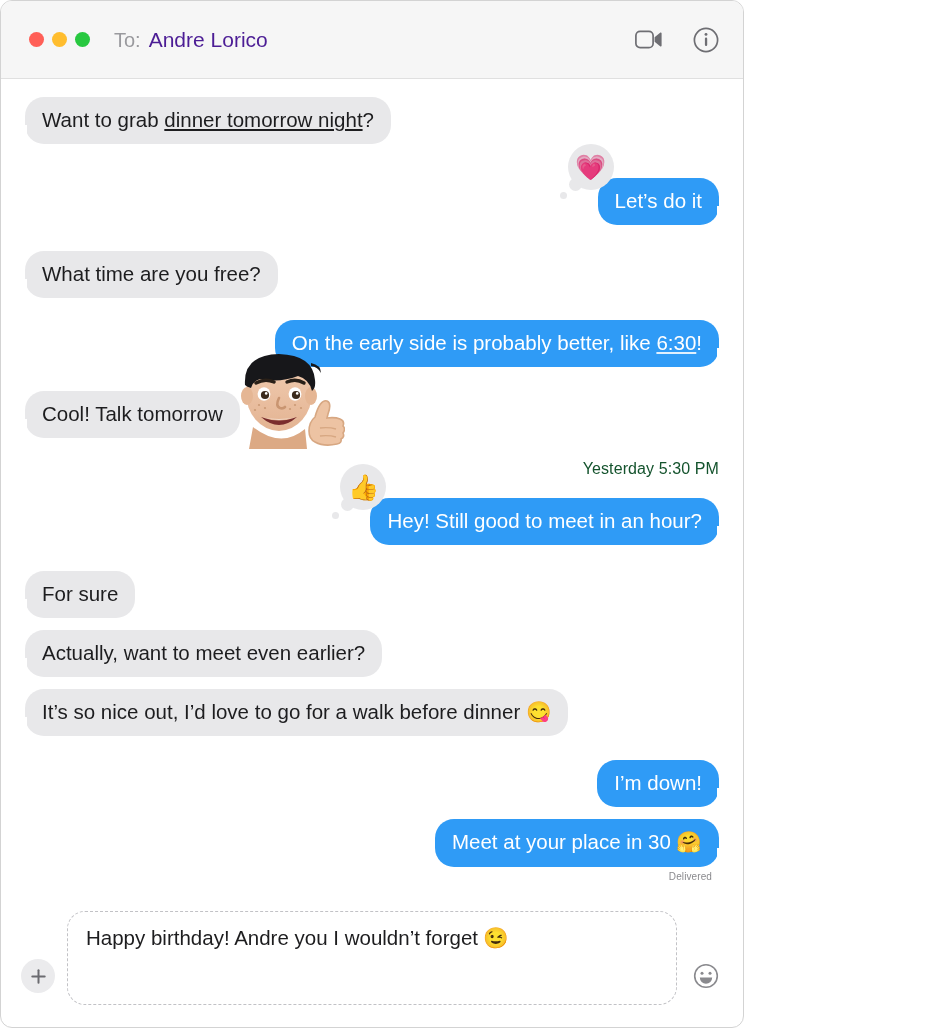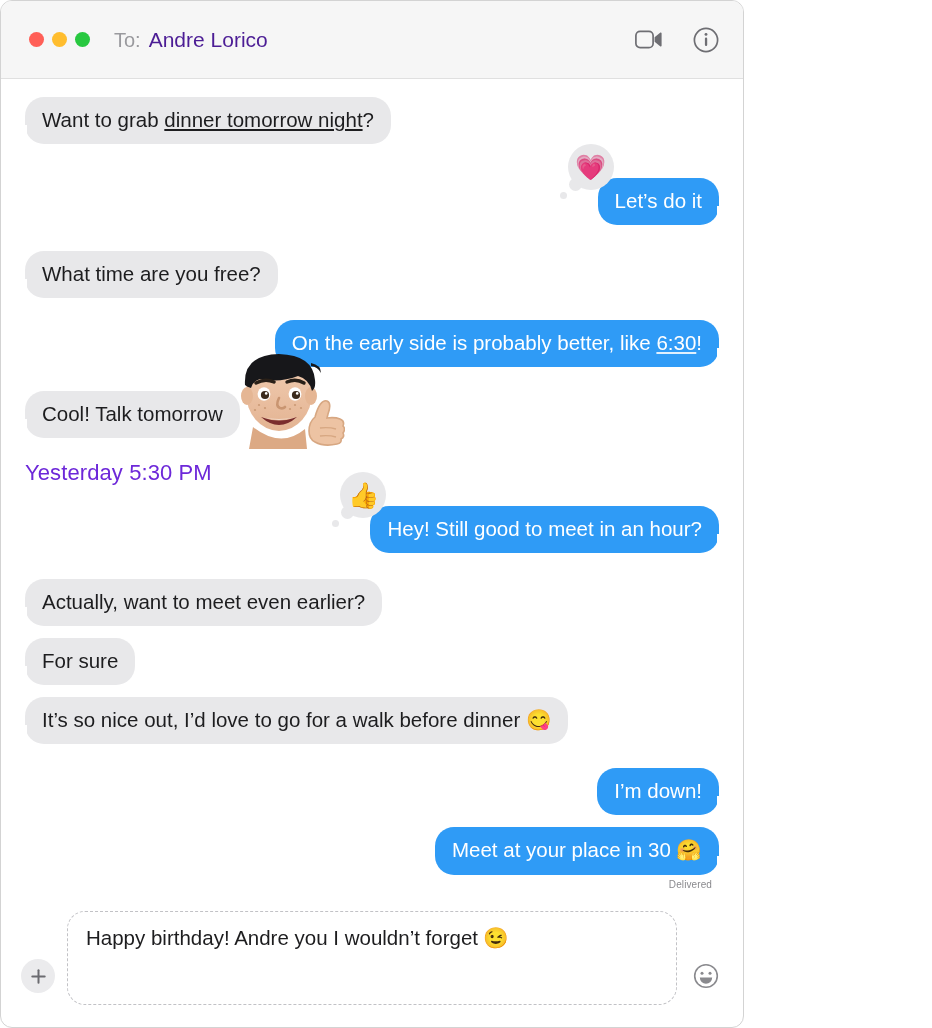--- a/index.html
+++ b/index.html
@@ -196,23 +196,23 @@
 
   
   .sticker {
     position: absolute;
     z-index: 6;
     pointer-events: none;
   }
 
   
   .timestamp {
-    text-align: left;
-    color: #6d28d9;
-    font-size: 22px;
+    text-align: right;
+    color: #14532d;
+    font-size: 16px;
     margin: 22px 0 20px 0;
     letter-spacing: .1px;
   }
 
   
   .delivered {
     text-align: right;
     color: #8a8a8e;
     font-size: 10px;
     margin: -4px 7px 0 0;
@@ -442,27 +442,27 @@
       <div class="bubble out">
         <span class="tapback">
           <span class="glyph">👍</span>
         </span>
         <span>Hey! Still good to meet in an hour?</span>
       </div>
     </div>
 
     <div class="row in" style="margin-bottom:12px;">
       <div class="bubble in">
-        <span>Actually, want to meet even earlier?</span>
+        <span>For sure</span>
       </div>
     </div>
 
     <div class="row in" style="margin-bottom:12px;">
       <div class="bubble in">
-        <span>For sure</span>
+        <span>Actually, want to meet even earlier?</span>
       </div>
     </div>
 
     <div class="row in" style="margin-bottom:24px;">
       <div class="bubble in">
         <span>It’s so nice out, I’d love to go for a walk before dinner 😋</span>
       </div>
     </div>
 
     <div class="row out" style="margin-bottom:12px;">

